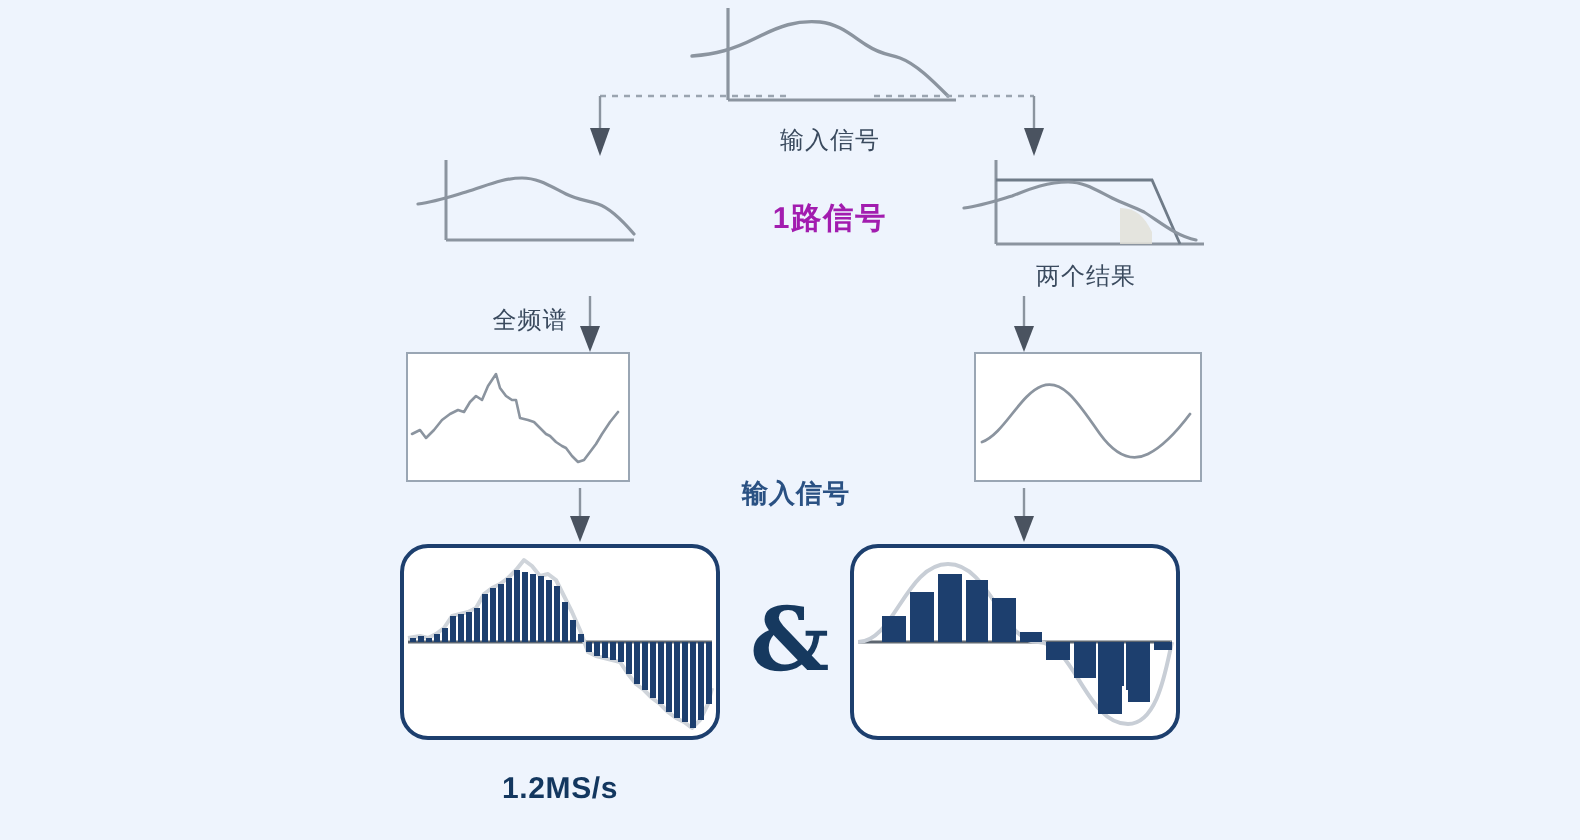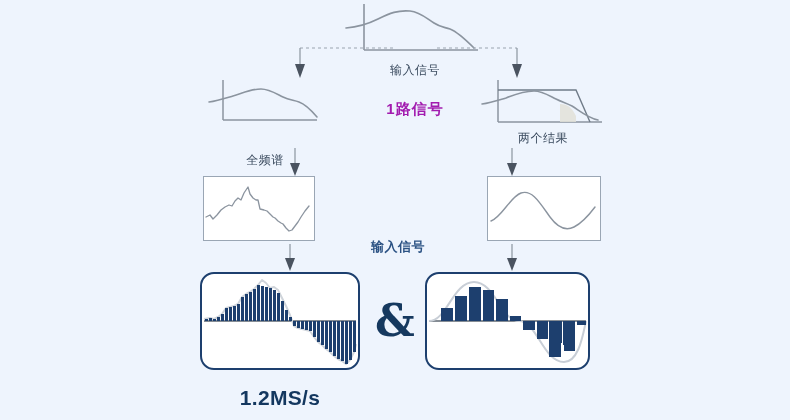--- a/index.html
+++ b/index.html
@@ -19,21 +19,21 @@
     font-size:12px;
     text-align:center;
     white-space:nowrap;
     letter-spacing:.5px;
   }
   .lbl-big{
     color:#a21caf;font-weight:bold;font-size:15px;letter-spacing:1px;
   }
   .lbl-sub{color:#2a5183;font-size:13px;font-weight:bold;}
   .unit{
-    color:#13375f;font-weight:bold;font-size:21px;letter-spacing:.3px;
+    color:#13375f;font-weight:bold;font-size:15px;letter-spacing:.3px;
   }
 
   
   .wavebox{
     position:absolute;background:#ffffff;border:1px solid #9aa6b4;
   }
   .panel{
     position:absolute;background:#ffffff;
     border:2px solid #1d3f6e;border-radius:14px;
     box-sizing:border-box;overflow:hidden;

